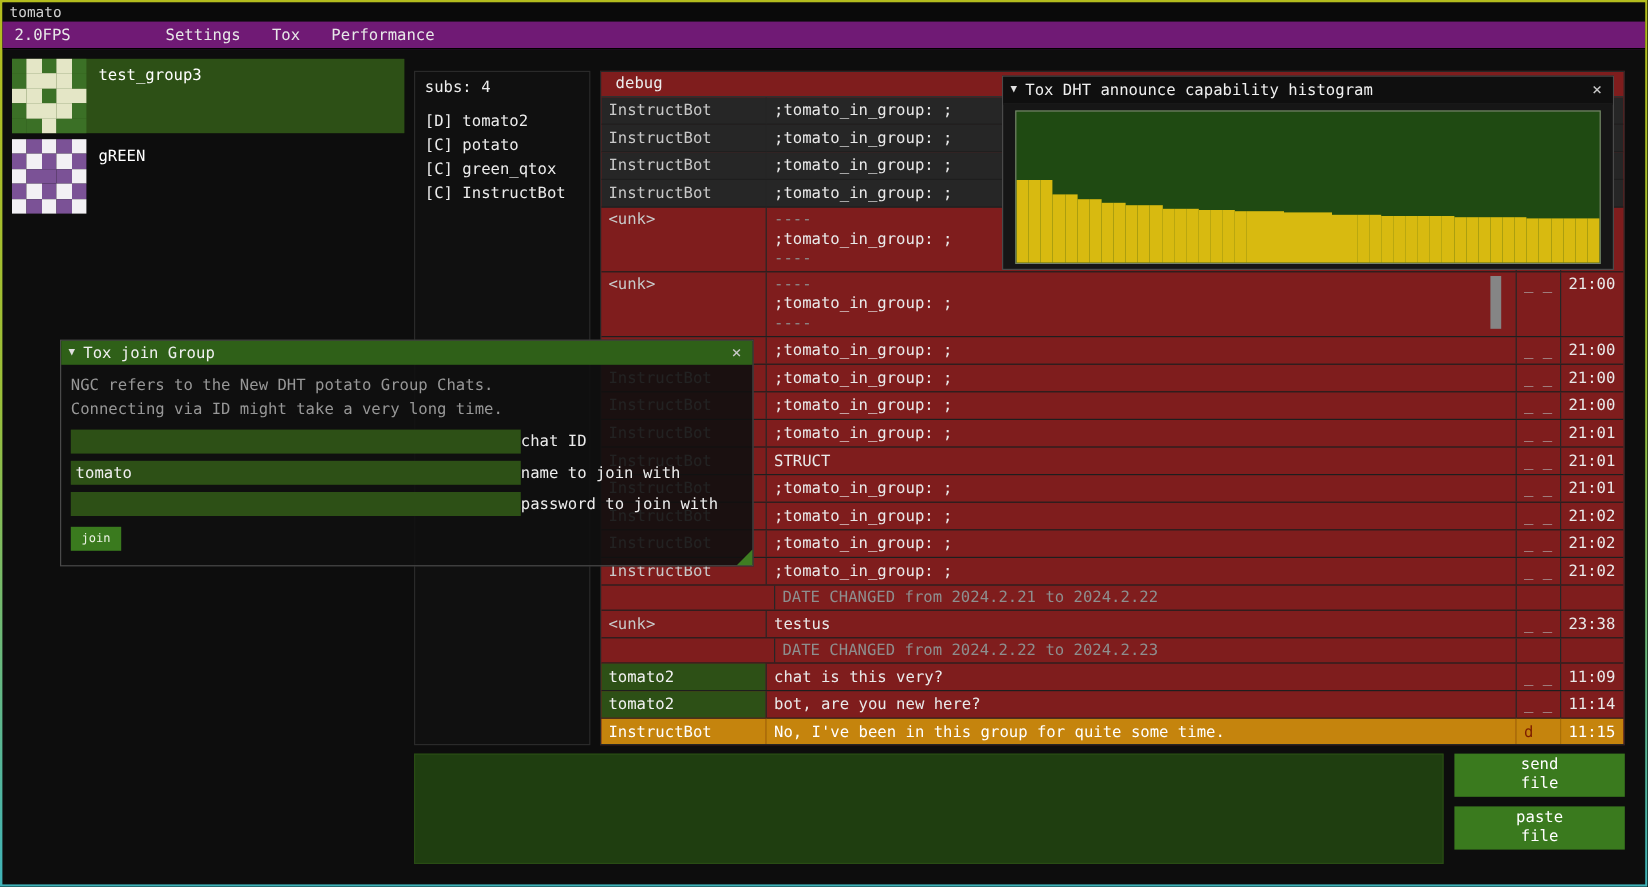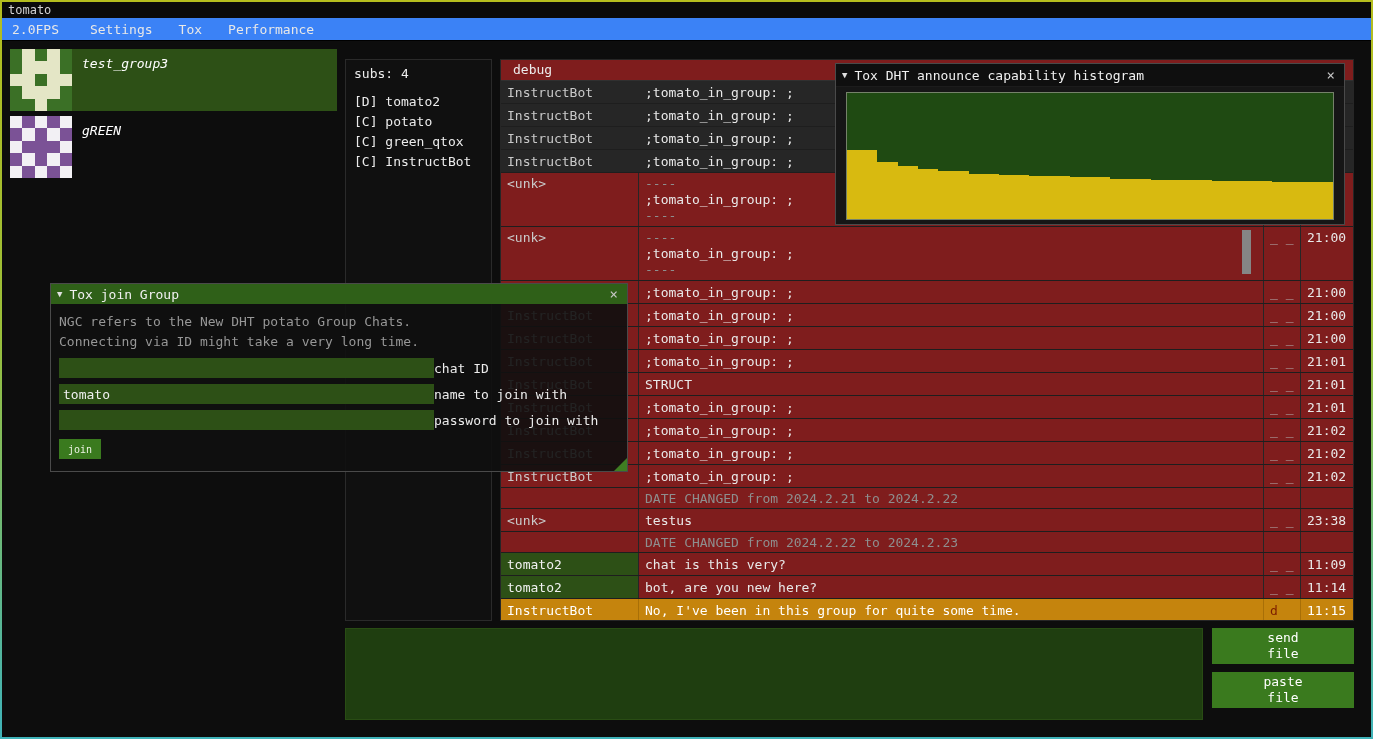--- a/index.html
+++ b/index.html
@@ -2,27 +2,27 @@
 <html><head>
 <meta charset="utf-8">
 <style>
   html,body{margin:0;padding:0;background:#000;}
   .app{position:relative;width:1373px;height:739px;box-sizing:border-box;padding:2px;
        background:linear-gradient(180deg,#b4bd1e 0%,#9abf3a 45%,#3fb3b9 100%);
        font-family:"DejaVu Sans Mono",monospace;}
   .app-inner{position:relative;display:flex;flex-direction:column;width:1369px;height:735px;background:#0d0d0d;overflow:hidden;}
 
   .titlebar{flex:none;height:16px;background:#0a0a0a;display:flex;align-items:center;padding:0 6px;font-size:12px;color:#d2d2d2;}
-  .menubar{flex:none;height:22px;background:#3b82f6;display:flex;align-items:stretch;font-size:13px;border-bottom:1px solid #000;}
+  .menubar{flex:none;height:22px;background:#701a75;display:flex;align-items:stretch;font-size:13px;border-bottom:1px solid #000;gap:48px;}
   .menu-item{display:flex;align-items:center;padding:0 13px;color:#e8e8e8;cursor:pointer;}
   .menu-item.fps{padding:0 10px;margin-right:8px;cursor:default;}
   .menu-items{display:flex;align-items:stretch;}
 
   .content{flex:1;display:flex;min-height:0;}
-  .groups{width:335px;flex:none;padding:8px 0 0 8px;box-sizing:border-box;font-style:italic;}
+  .groups{width:335px;flex:none;padding:8px 0 0 8px;box-sizing:border-box;}
   .group-item{display:flex;height:62px;margin-bottom:5px;cursor:pointer;}
   .group-item.selected{background:#2d5016;}
   .group-icon{width:62px;height:62px;flex:none;display:grid;grid-template-columns:repeat(5,1fr);grid-template-rows:repeat(5,1fr);}
   .group-name{margin-left:10px;padding-top:7px;font-size:13px;color:#fff;}
 
   .main{flex:1;min-width:0;padding:18px 17px 0 8px;box-sizing:border-box;display:flex;flex-direction:column;}
   .panels{display:flex;gap:8px;height:562px;flex:none;min-height:0;}
   .subs{width:147px;flex:none;background:#101010;border:1px solid #2a2a2a;box-sizing:border-box;padding:6px 8px;font-size:13px;color:#ececec;}
   .subs-header{margin-bottom:11px;}
   .subs-item{line-height:20px;white-space:nowrap;cursor:pointer;}
@@ -35,21 +35,21 @@
   .cell + .cell{border-left:1px solid #262626;}
   .cell.sender{color:#c9c9c9;white-space:nowrap;overflow:hidden;}
   .cell.msg{color:#e9e9e9;}
   .msg-line{white-space:pre;overflow:hidden;}
   .cell.flags{color:#b2b2b2;white-space:pre;}
   .cell.time{color:#e9e9e9;white-space:pre;}
   .muted{color:#8e8e8e;}
   .chat-row.lit{background:#262626;}
   .chat-row.unk .cell{line-height:16px;}
   .chat-row.system .cell{padding:2px 6px 1px;}
-  .chat-row.system .cell.msg{color:#8e8e8e;}
+  .chat-row.system .cell.msg{color:#8e8e8e;margin-left:7px;}
   .chat-row.tomato2 .cell.sender{background:#2d5016;color:#f2f2f2;}
   .chat-row.highlight .cell{background:#c5840d;color:#fff;}
   .chat-row.highlight .cell + .cell{border-left-color:#a86f07;}
   .chat-row.highlight .cell.flags{color:#7c1d00;}
   .scroll-thumb{position:absolute;right:102px;top:170px;width:9px;height:44px;background:#858585;cursor:pointer;}
 
   .composer{flex:none;display:flex;gap:9px;margin-top:7px;height:92px;}
   .composer-input{flex:1;background:#1f3e10;border:1px solid #294c14;box-sizing:border-box;cursor:text;}
   .composer-buttons{width:142px;flex:none;display:flex;flex-direction:column;gap:8px;}
   .file-btn{height:36px;background:#3a7a1e;color:#fff;font-size:13px;line-height:16px;display:flex;align-items:center;justify-content:center;text-align:center;white-space:pre-line;cursor:pointer;}

